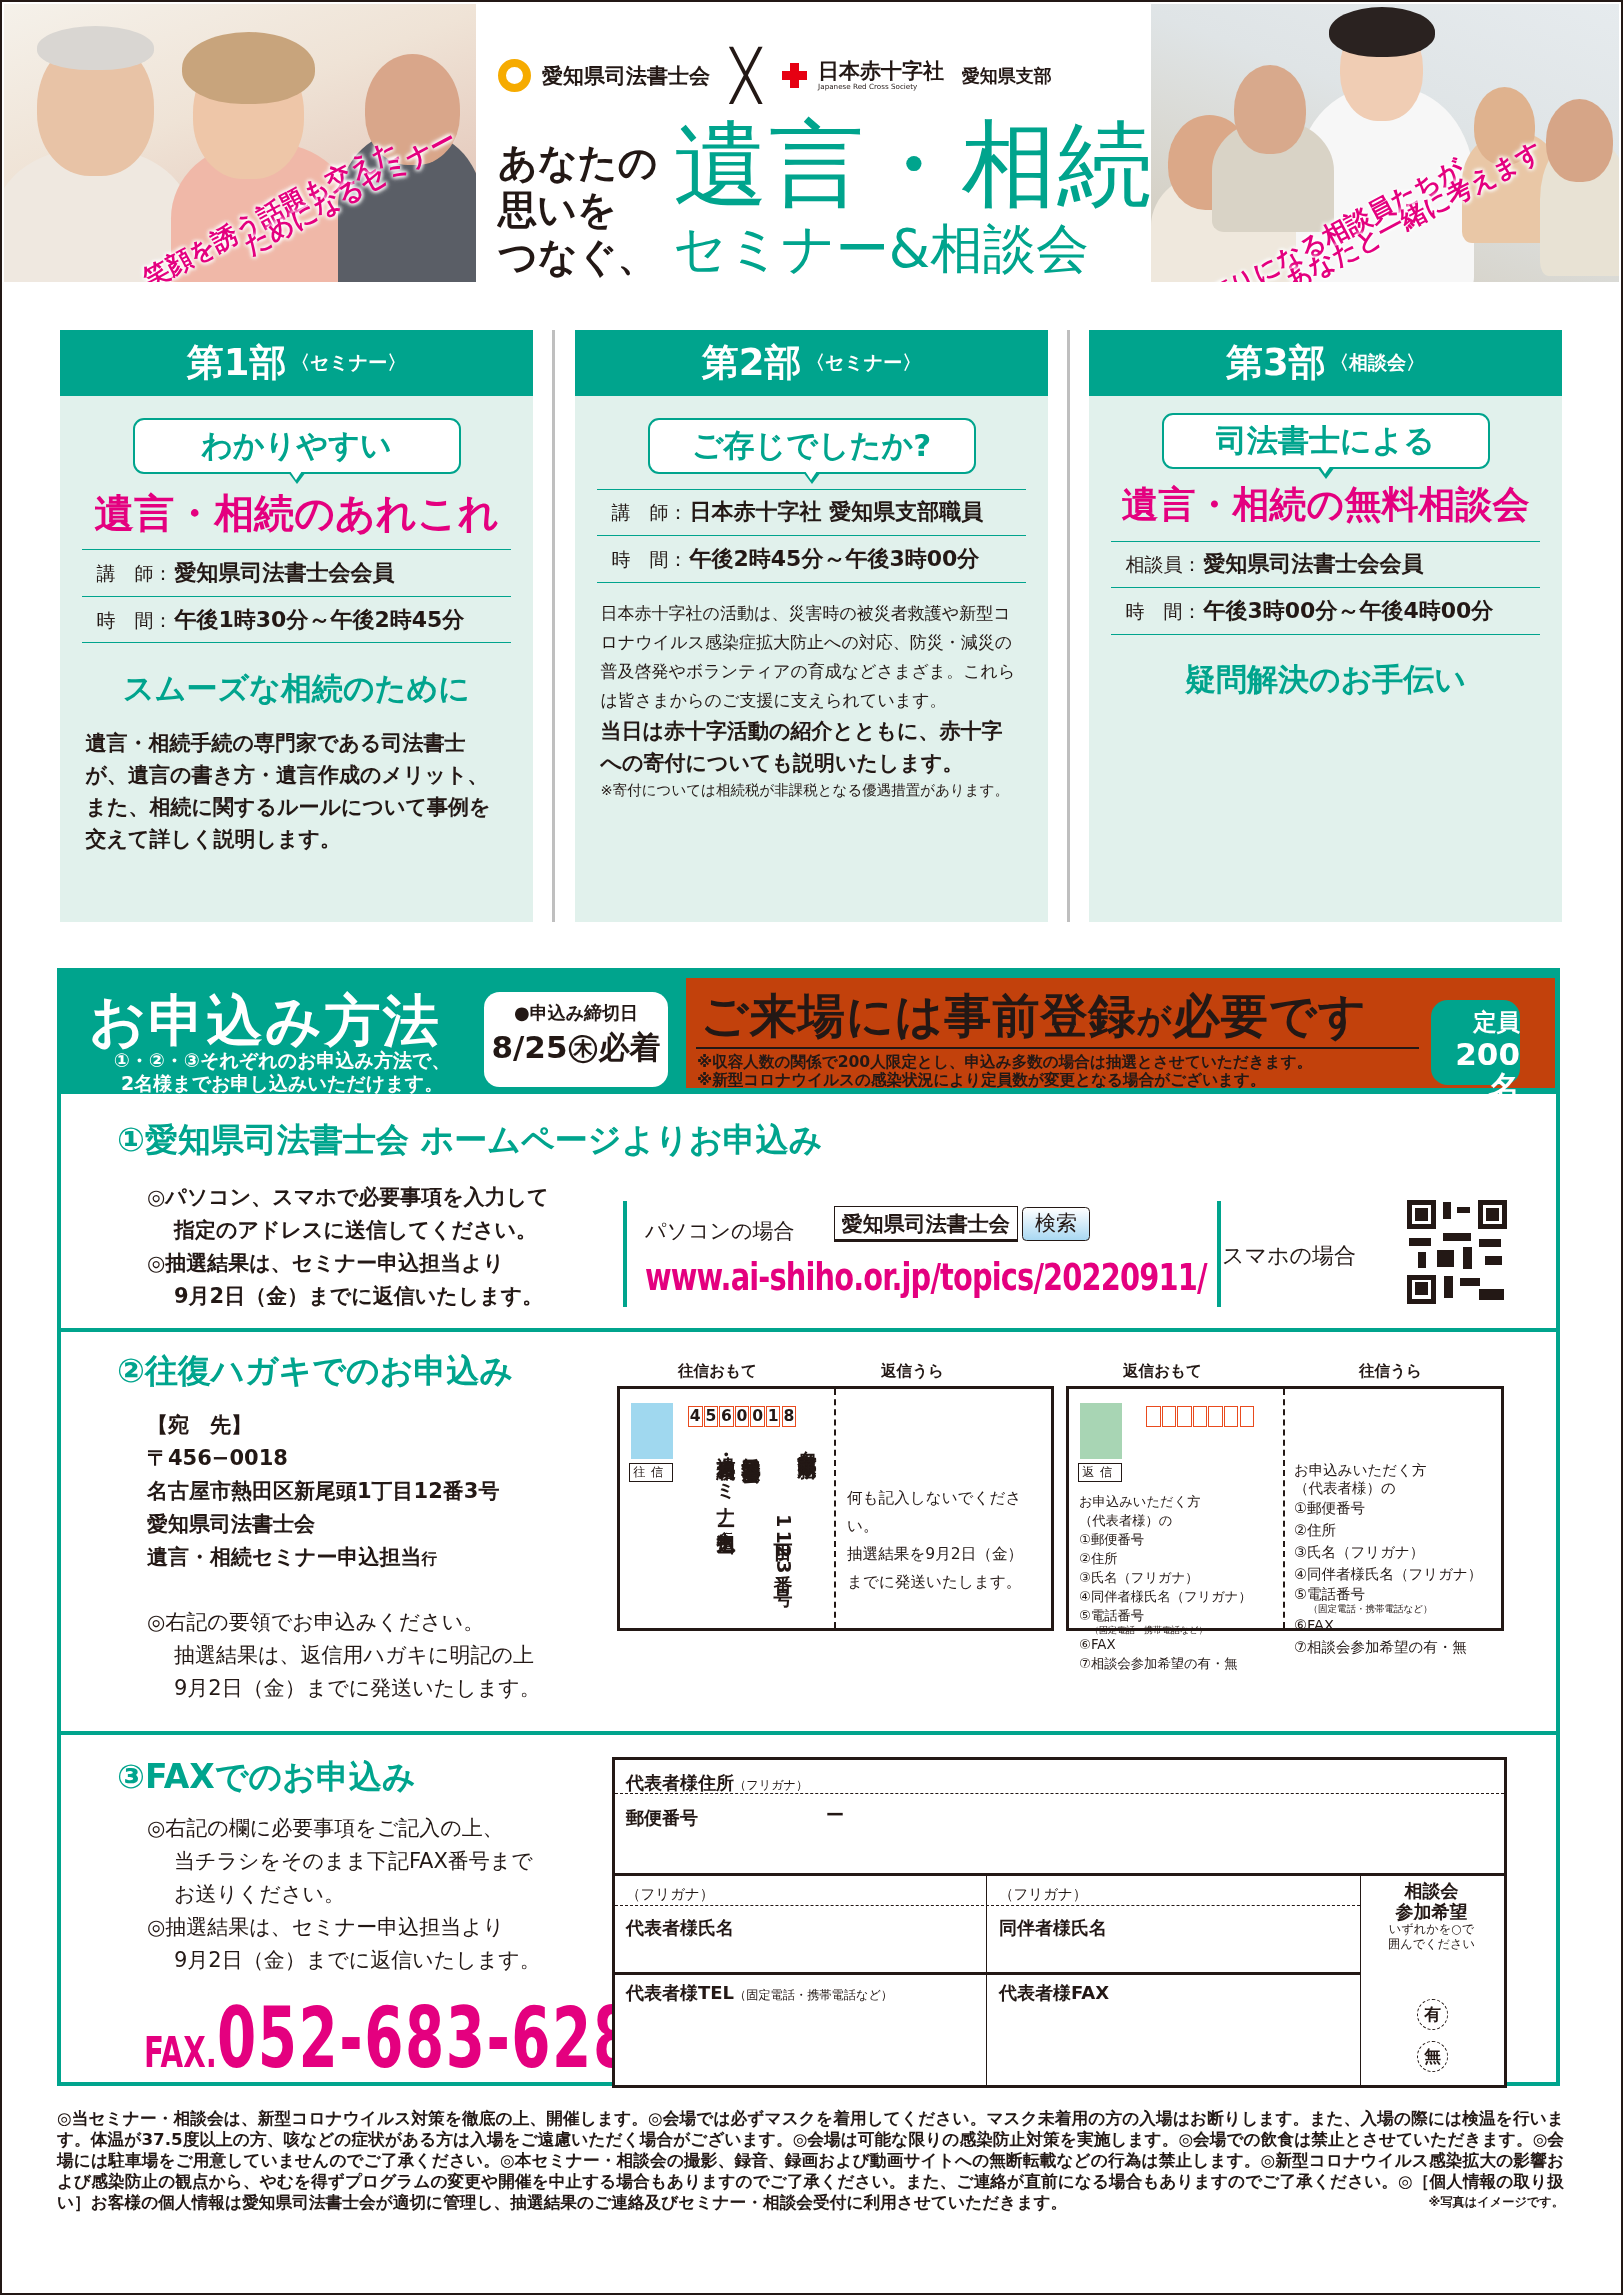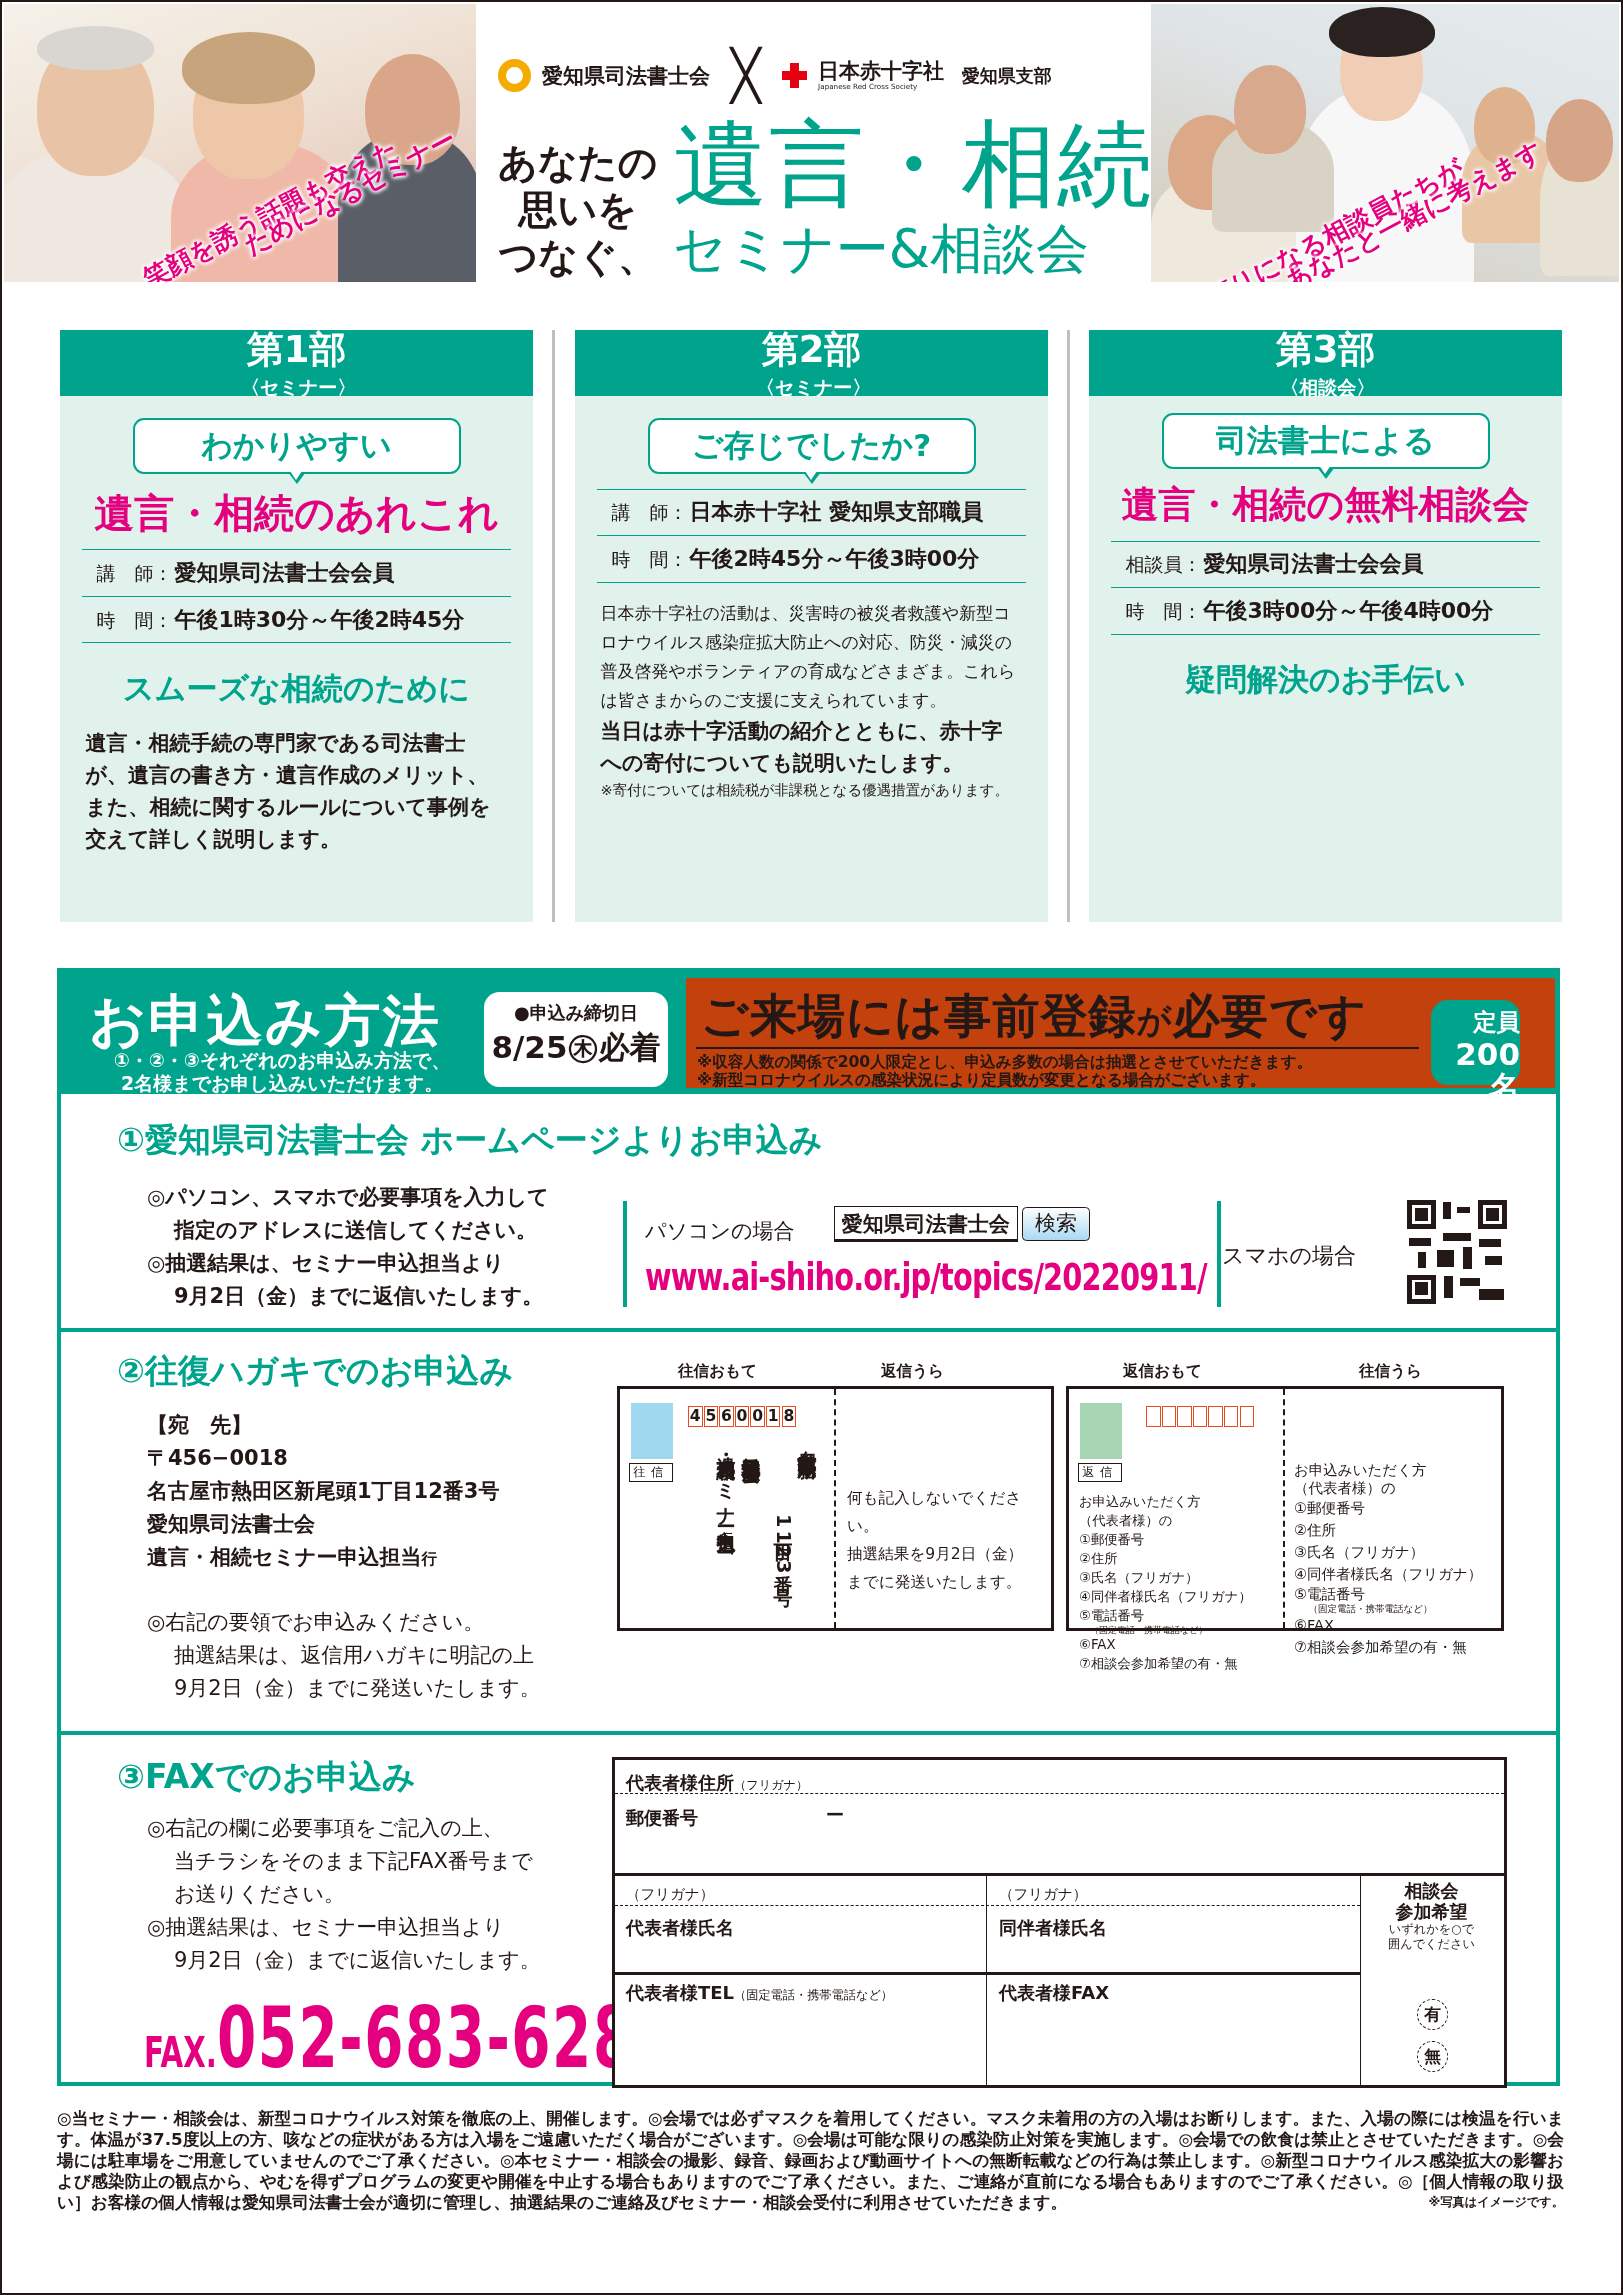--- a/index.html
+++ b/index.html
@@ -30,27 +30,27 @@
   .logo-circle-inner{width:21px;height:21px;border-radius:50%;background:#fff;border:2.8px solid #f6ab00;}
   .logo-text{font-size:21px;font-weight:bold;}
   .cross-x{font-size:49px;font-weight:normal;line-height:1;margin:0 10px;}
   .redcross{position:relative;width:25.6px;height:25.6px;}
   .redcross::before{content:"";position:absolute;left:8.3px;top:0;width:9px;height:25.6px;background:#e60012;}
   .redcross::after{content:"";position:absolute;left:0;top:8.3px;width:25.6px;height:9px;background:#e60012;}
   .jrc-block{display:flex;flex-direction:column;line-height:1;}
   .jrc-main{font-size:21px;font-weight:bold;}
   .jrc-sub{font-size:7.2px;margin-top:1.1px;}
   .branch{font-size:18px;font-weight:bold;margin-left:6.7px;}
-  .tagline{position:absolute;left:498px;top:139px;font-size:39px;font-weight:bold;line-height:47px;text-align:center;}
+  .tagline{position:absolute;left:498px;top:139px;font-size:39px;font-weight:bold;line-height:47px;}
   .title-main{position:absolute;left:673px;top:117px;font-size:95px;color:var(--teal);letter-spacing:1.1px;line-height:1;}
   .title-sub{position:absolute;left:673px;top:222px;font-size:53px;color:var(--teal);line-height:1;}
 
   
   .card{position:absolute;top:330px;width:473px;height:592px;background:var(--teal-light);}
-  .card-head{height:66px;background:var(--teal);color:#fff;display:flex;align-items:center;justify-content:center;flex-direction:column;}
+  .card-head{height:66px;background:var(--teal);color:#fff;display:flex;align-items:center;justify-content:center;}
   .card-head .part{font-size:37px;font-weight:bold;}
   .card-head .kind{font-size:19px;font-weight:bold;margin-left:4.4px;}
   .bubble{position:relative;margin:22px auto 0;width:328px;height:56px;background:#fff;border:2.8px solid var(--teal);border-radius:11px;
     display:flex;align-items:center;justify-content:center;color:var(--teal);font-size:31px;font-weight:bold;}
   .bubble::after{content:"";position:absolute;left:50%;bottom:-12.2px;margin-left:-9px;width:0;height:0;border-left:9px solid transparent;border-right:9px solid transparent;border-top:12.2px solid var(--teal);}
   .bubble::before{content:"";position:absolute;left:50%;bottom:-7.8px;margin-left:-6.1px;width:0;height:0;border-left:6.1px solid transparent;border-right:6.1px solid transparent;border-top:9px solid #fff;z-index:1;}
   .card-title{margin-top:16.7px;text-align:center;color:var(--magenta);font-size:40px;font-weight:bold;line-height:1.1;}
   .info-row{margin:0 22px;border-top:1.7px solid var(--teal);padding:7.8px 14.5px;font-size:22px;font-weight:bold;display:flex;align-items:baseline;}
   .info-row.first{margin-top:14.5px;}
   .info-row.last{border-bottom:1.7px solid var(--teal);}

